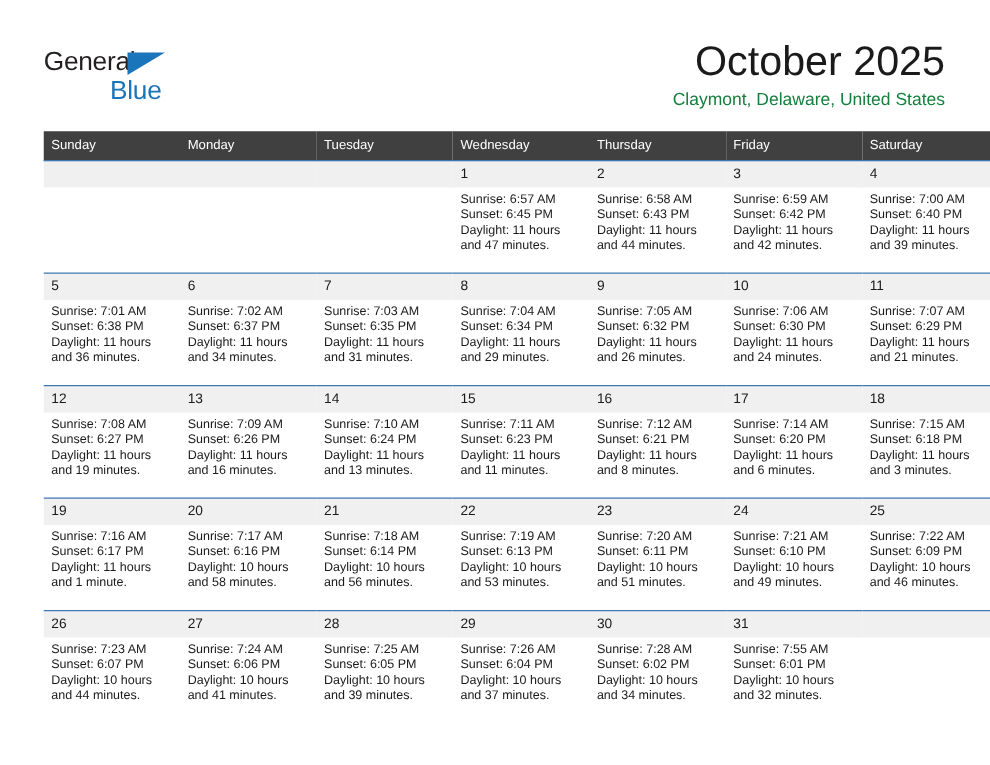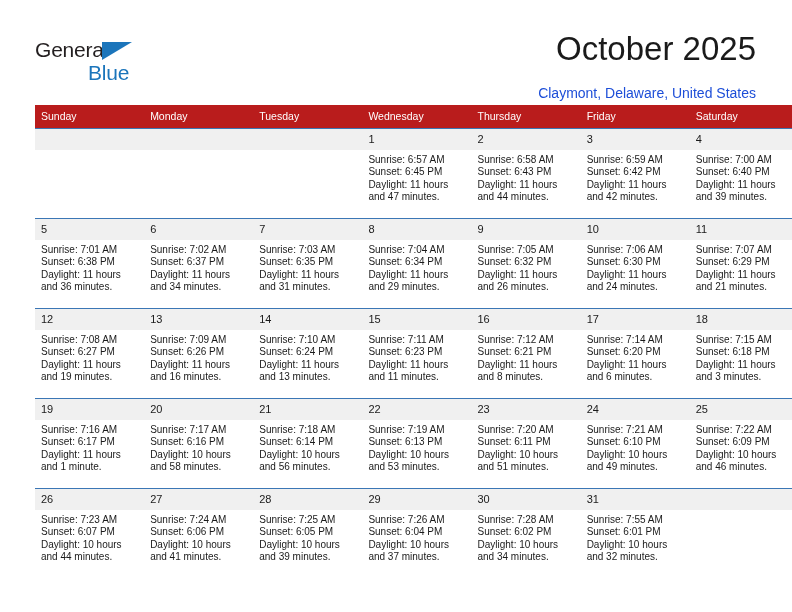--- a/index.html
+++ b/index.html
@@ -78,37 +78,37 @@
   }
   .cal-title {
     font-size: 33px;
     color: #1a1a1a;
     line-height: 30px;
     font-weight: normal;
     margin: 0;
   }
   .cal-subtitle {
     font-size: 14px;
-    color: #1d4ed8;
+    color: #15803d;
     line-height: 18px;
-    margin: 20px 0 0 0;
+    margin: 6px 0 0 0;
     font-weight: normal;
   }
 
   
   .calendar {
     position: absolute;
     left: 35px;
     top: 105px;
     width: 722px;
     border-collapse: collapse;
     table-layout: fixed;
   }
   .calendar th {
-    background: #b91c1c;
+    background: #404040;
     color: #ffffff;
     font-size: 10.5px;
     font-weight: normal;
     text-align: left;
     padding: 5px 0 5px 6px;
     line-height: 13px;
     width: 103.14px;
   }
   .calendar td {
     vertical-align: top;

